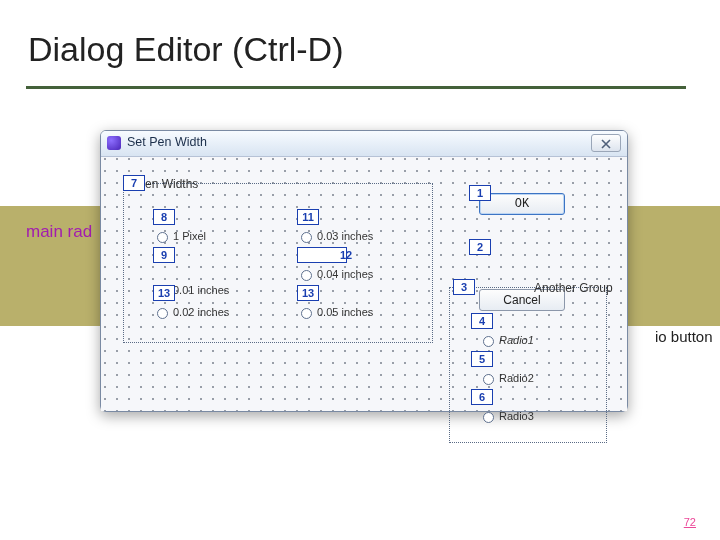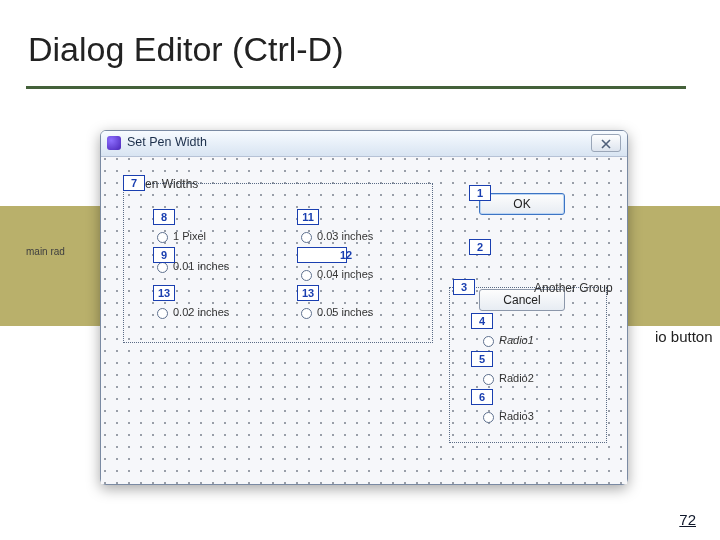--- a/index.html
+++ b/index.html
@@ -4,26 +4,26 @@
 <style>
   * { box-sizing: border-box; }
   html, body { margin:0; padding:0; width:720px; height:540px; font-family: "Segoe UI", Tahoma, Arial, sans-serif; background:#fff; color:#222; }
   
   .band { position:absolute; left:0; top:206px; width:720px; height:120px; background:#b9b06b; z-index:0; }
   
   .heading-wrap { position:absolute; left:28px; top:30px; }
   .heading { font-size:34px; font-family: Arial, sans-serif; color:#222; }
   .hr { position:absolute; left:26px; top:86px; width:660px; height:0; border-top:3px solid #44613a; }
   
-  .left-note { position:absolute; left:26px; top:222px; font-size:10px; color:#404040;margin-top:24px; }
+  .left-note { position:absolute; left:26px; top:222px; font-size:17px; color:#a21caf; }
   .right-note { position:absolute; left:655px; top:328px; font-size:15px; color:#222; white-space:nowrap; }
-  .page-num { position:absolute; right:24px; bottom:12px; font-size:15px; color:#0f172a;text-decoration:underline; }
+  .page-num { position:absolute; right:24px; bottom:12px; font-size:11px; color:#ec4899;text-decoration:underline; }
 
   
-  .window { position:absolute; left:100px; top:130px; width:528px; height:355px;
+  .window { position:absolute; left:100px; top:130px; width:528px; height:282px;
     background: linear-gradient(#fff,#f3f4f7);
     border:1px solid #7a8aa3; border-radius:6px; box-shadow:0 4px 14px rgba(0,0,0,.35); z-index:2; }
   .titlebar { height:26px; border-radius:5px 5px 0 0;
     background: linear-gradient(#f7fbff,#d8e4f2);
     border-bottom:1px solid #b6c2d6; position:relative; }
   .title-ico { position:absolute; left:6px; top:5px; width:14px; height:14px;
     background: radial-gradient(circle at 30% 30%, #8e6fff, #4a25b8); border-radius:3px; }
   .title-txt { position:absolute; left:26px; top:4px; font-size:12.5px; color:#1b2e4a; }
   .close-btn { position:absolute; right:6px; top:3px; width:30px; height:18px;
     border:1px solid #9aa6b8; border-radius:3px;
@@ -78,28 +78,28 @@
         </svg>
     </div>
   </div>
 
   <div class="client">
 
     <div class="selrect" style="left:22px; top:26px; width:310px; height:160px;"></div>
     <div class="grp-label" style="left:36px; top:20px;">Pen Widths</div>
 
     <div class="radio-item" style="left:56px; top:58px;"><span class="radio-dot"></span><span>1 Pixel</span></div>
-    <div class="radio-item" style="left:56px; top:88px;"><span class="radio-dot"></span><span>0.01 inches</span></div>
+    <div class="radio-item" style="left:56px; top:112px;"><span class="radio-dot"></span><span>0.01 inches</span></div>
     <div class="radio-item" style="left:56px; top:134px;"><span class="radio-dot"></span><span>0.02 inches</span></div>
 
     <div class="radio-item" style="left:200px; top:58px;"><span class="radio-dot"></span><span>0.03 inches</span></div>
     <div class="radio-item" style="left:200px; top:96px;"><span class="radio-dot"></span><span>0.04 inches</span></div>
     <div class="radio-item" style="left:200px; top:134px;"><span class="radio-dot"></span><span>0.05 inches</span></div>
 
-    <div class="btn default" style="left:378px; top:36px; width:86px;">
+    <div class="btn default" style="left:378px; top:36px; width:86px;font-family:Liberation Mono, monospace;">
         <span>OK</span>
       </div>
     <div class="btn" style="left:378px; top:90px; width:86px;margin-top:42px;">
         <span>Cancel</span>
       </div>
 
     <div class="selrect" style="left:348px; top:130px; width:158px; height:156px;"></div>
     <div class="grp-label" style="left:388px; top:124px;margin-left:45px;">Another Group</div>
 
     <div class="radio-item" style="left:382px; top:162px;font-style:italic;"><span class="radio-dot"></span><span>Radio1</span></div>

